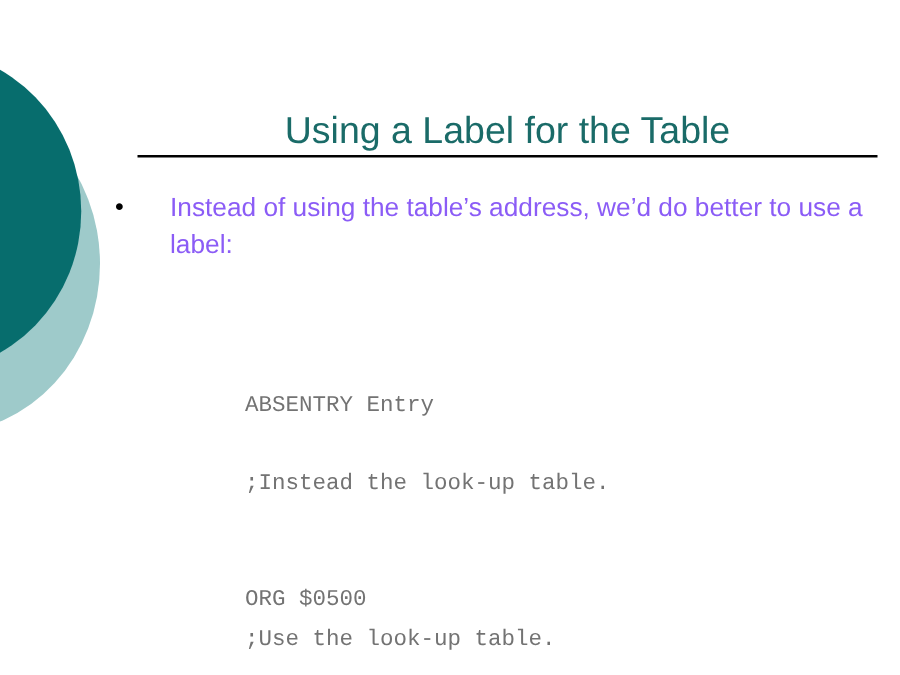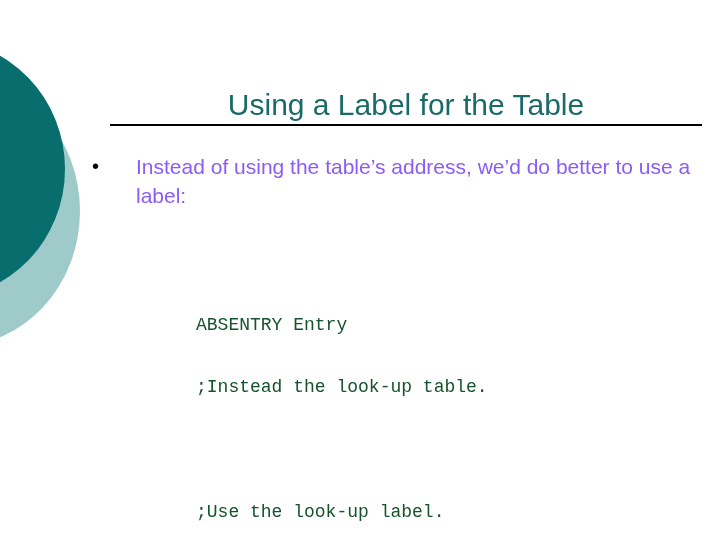--- a/index.html
+++ b/index.html
@@ -93,21 +93,21 @@
     line-height: 29px;
     color: #8b5cf6;
   }
 
   
   .code-block {
     position: absolute;
     font-family: "Liberation Mono", "DejaVu Sans Mono", monospace;
     font-size: 18px;
     line-height: 31px;
-    color: #14532d;
+    color: #737373;
     white-space: pre;
   }
   .code-abs {
     left: 196px;
     top: 220px;
   }
   .code-define {
     left: 90px;
     top: 282px;
   }
@@ -146,24 +146,24 @@
     <span class="bullet-marker">•</span>
     <span class="bullet-text">Instead of using the table’s address, we’d do better to use a label:</span>
   </div>
 
   <div class="code-block code-abs">
     <span class="code-line">ABSENTRY Entry</span>
   </div>
 
   <div class="code-block code-define">
     <span class="code-line"><span class="lbl"> </span><span>;Instead the look-up table.</span></span>
-    <span class="code-line"><span class="lbl"> </span></span>
+    <span class="code-line"><span class="lbl"> </span><span>ORG $0500</span></span>
     <span class="code-line"><span class="lbl hl">Table:</span><span>DC 0, 1, 4, 9, 16, 25, 36</span></span>
   </div>
 
   <div class="code-block code-use">
-    <span class="code-line"><span class="lbl"> </span><span>;Use the look-up label.</span></span>
+    <span class="code-line"><span class="lbl"> </span><span>;Use the look-up table.</span></span>
     
     
     
   </div>
 
 </div>
 
 </body></html>

